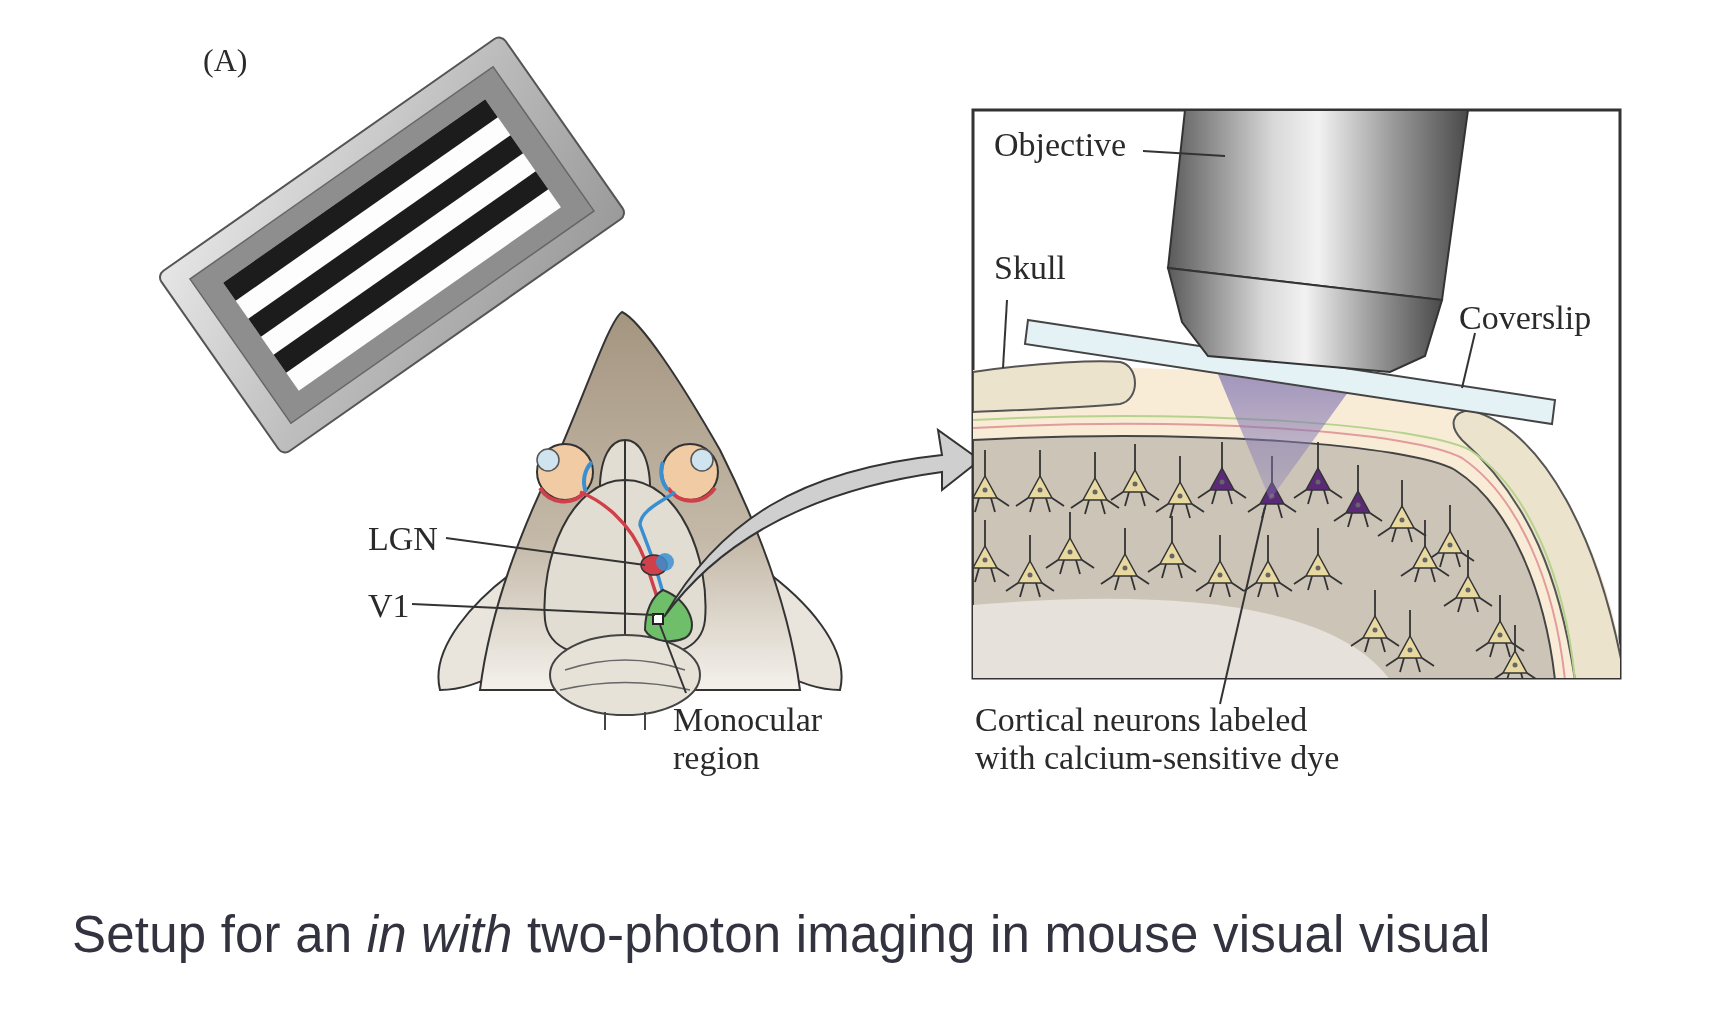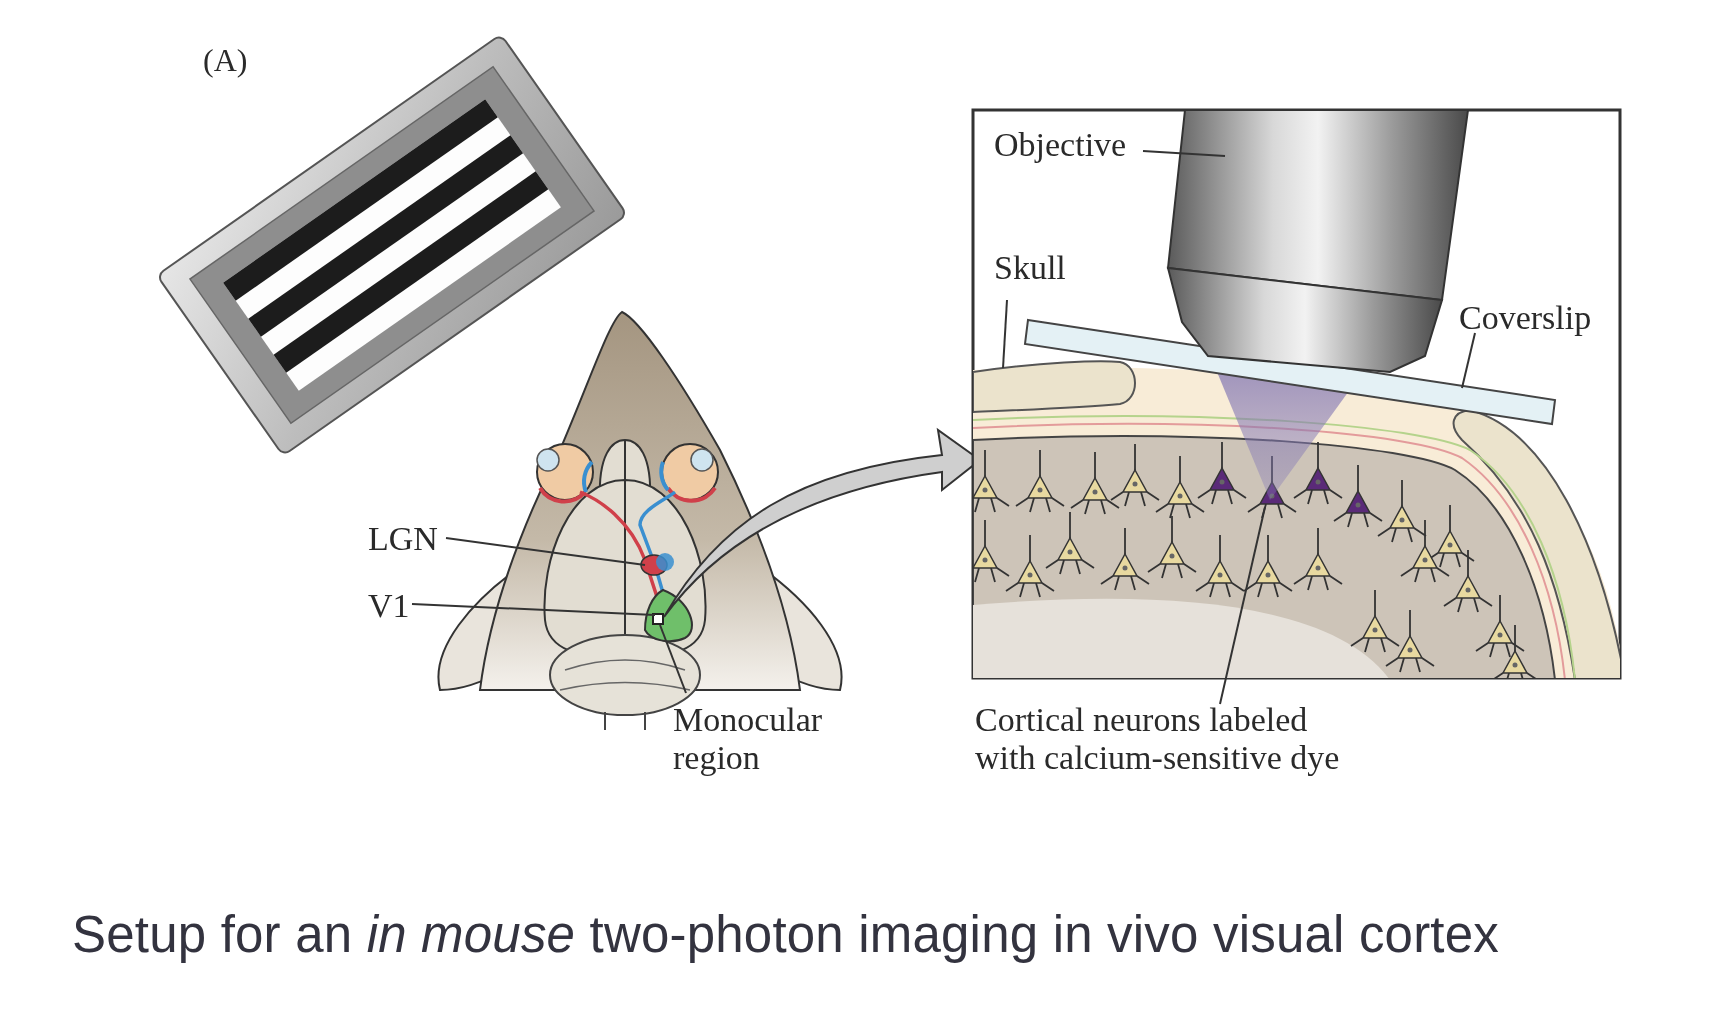--- a/index.html
+++ b/index.html
@@ -271,13 +271,13 @@
 
     <text class="serif lbl" x="994" y="156">Objective</text>
     <text class="serif lbl" x="994" y="279">Skull</text>
     <text class="serif lbl" x="1459" y="329">Coverslip</text>
   </g>
 
   <text class="serif lbl" x="975" y="731">Cortical neurons labeled</text>
   <text class="serif lbl" x="975" y="769">with calcium-sensitive dye</text>
 </svg>
 
-<div id="caption"><span>Setup for an </span><i>in mouse</i><span> two-photon imaging in vivo visual cortex</span></div>
+<div id="caption"><span>Setup for an </span><i>in with</i><span> two-photon imaging in mouse visual visual</span></div>
 
 </body></html>

